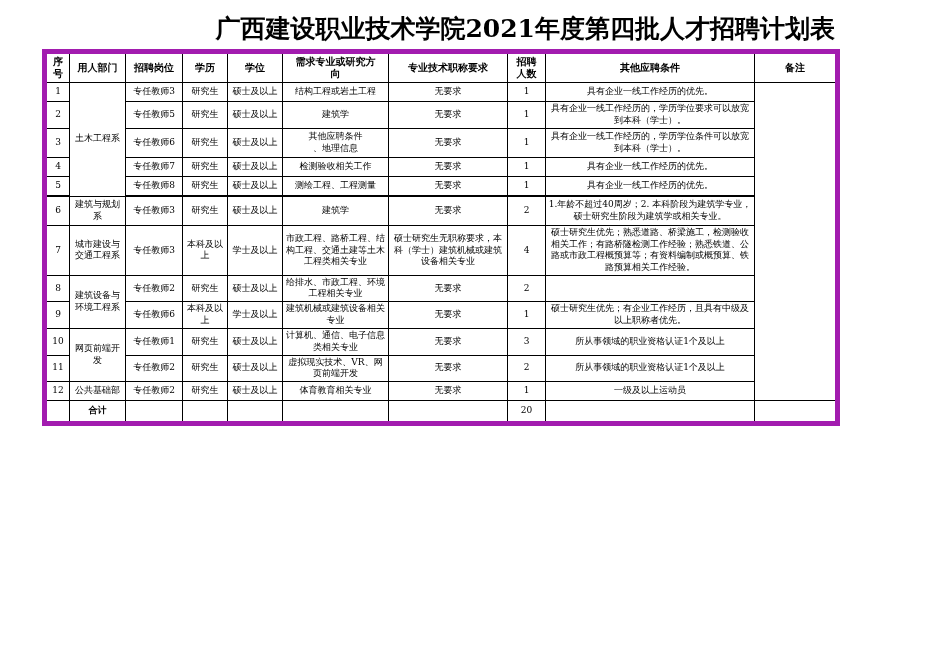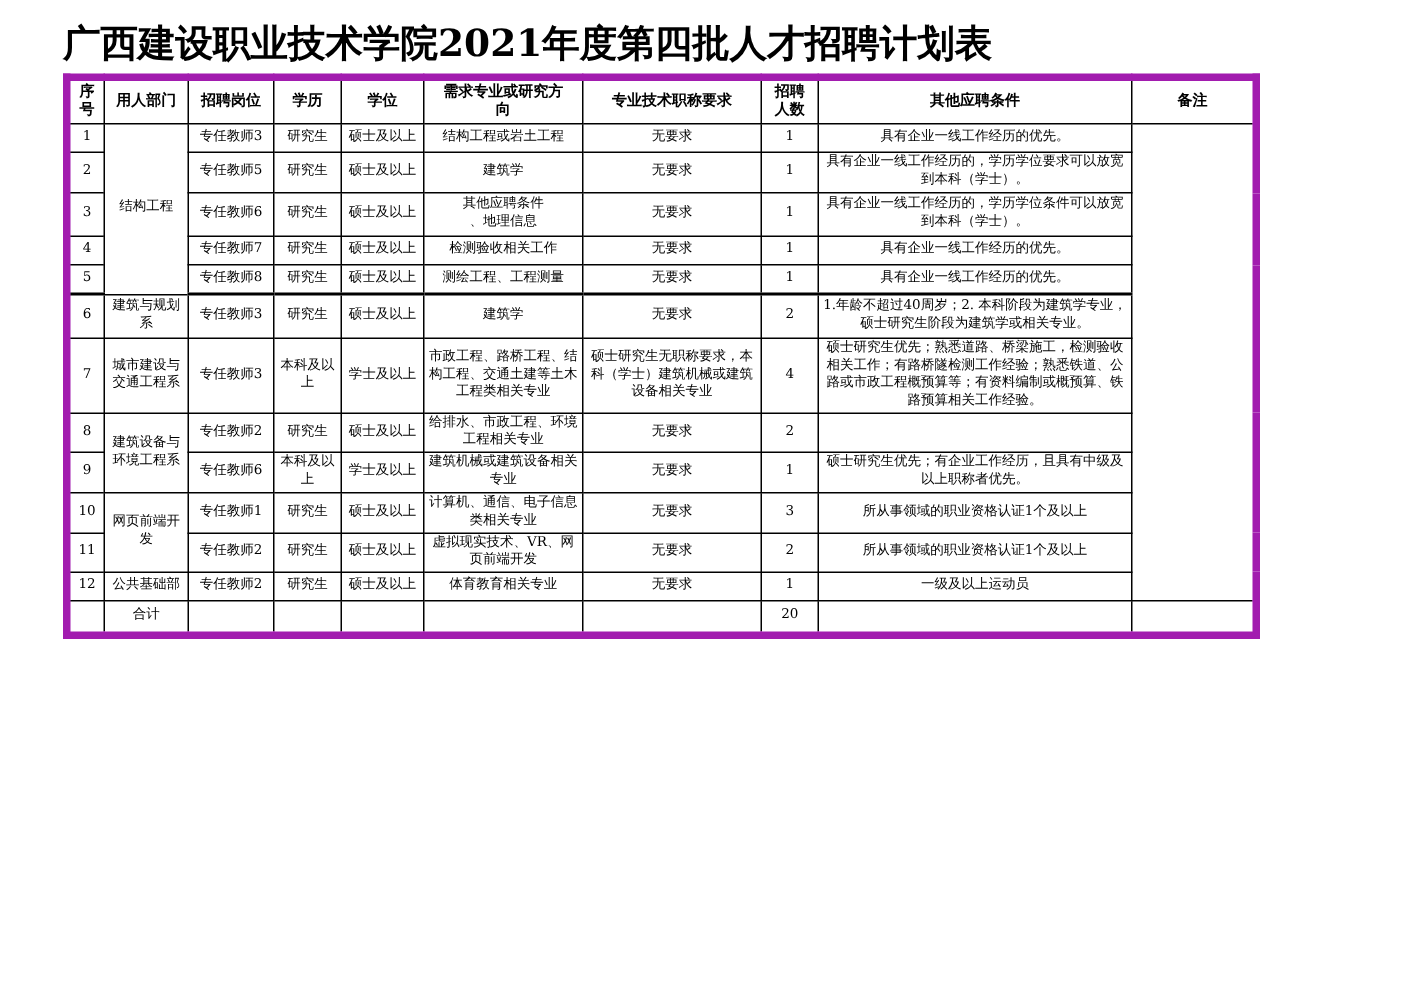--- a/index.html
+++ b/index.html
@@ -1,30 +1,30 @@
 <!DOCTYPE html>
 <html><head>
 <meta charset="utf-8">
 <style>
   html,body{margin:0;padding:0;background:#ffffff;}
   body{width:936px;height:662px;overflow:hidden;
        font-family:"DejaVu Serif","Liberation Serif",serif;color:#000;}
   .doc{margin:14px 0 0 42px;width:793px;}
-  .page-title{font-size:25px;font-weight:bold;text-align:left;
+  .page-title{font-size:25px;font-weight:bold;text-align:right;
               margin:0 0 5px 0;line-height:30px;white-space:nowrap;}
   table.plan{border-collapse:collapse;table-layout:fixed;width:793px;
              border:5px solid #a21caf;}
   table.plan th,table.plan td{
       border:1px solid #000;text-align:center;vertical-align:middle;
       padding:1px 2px;font-size:9px;line-height:1.3;
       white-space:pre-line;word-break:break-all;}
   table.plan th{font-size:10px;font-weight:bold;line-height:1.2;}
   tr.sep > td{border-bottom:2px solid #000;}
   td.sep-b{border-bottom:2px solid #000;}
-  td.total-label{font-size:15px;font-weight:normal;margin-left:40px;}
+  td.total-label{font-size:15px;font-weight:bold;margin-left:40px;}
   td.total-count{font-size:14px;}
   col.c-no{width:25px}col.c-dept{width:56px}col.c-post{width:57px}
   col.c-edu{width:45px}col.c-deg{width:55px}col.c-major{width:106px}
   col.c-req{width:119px}col.c-cnt{width:38px}col.c-other{width:209px}
   col.c-rem{width:83px}
 </style>
 </head>
 <body>
 
 <div class="doc">
@@ -55,21 +55,21 @@
 向</th>
       <th>专业技术职称要求</th>
       <th>招聘
 人数</th>
       <th>其他应聘条件</th>
       <th>备注</th>
     </tr>
 
     <tr>
       <td style="height:16px">1</td>
-      <td rowspan="5" class="sep-b">结构工程</td>
+      <td rowspan="5" class="sep-b">土木工程系</td>
       <td>专任教师3</td>
       <td>研究生</td>
       <td>硕士及以上</td>
       <td>结构工程或岩土工程</td>
       <td>无要求</td>
       <td>1</td>
       <td>具有企业一线工作经历的优先。</td>
       <td rowspan="12"></td>
     </tr>
 

